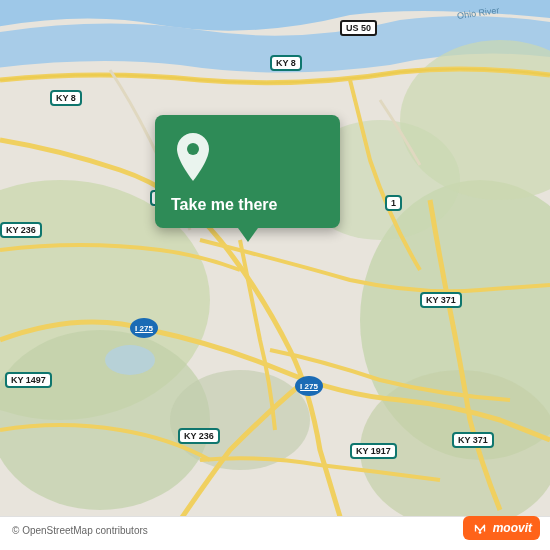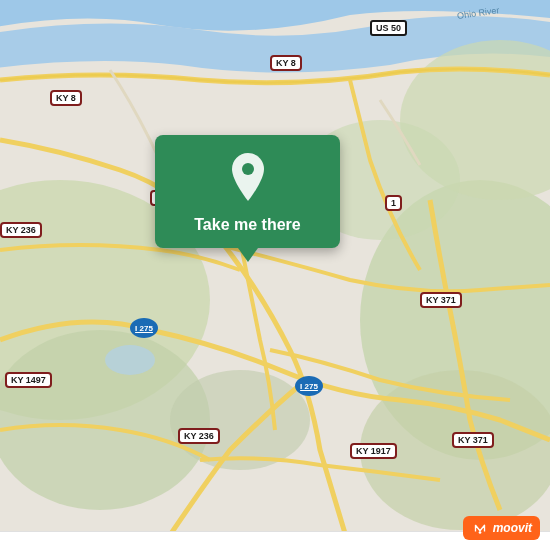--- a/index.html
+++ b/index.html
@@ -16,21 +16,21 @@
       height: 550px;
       position: relative;
       background-color: #e8e0d8;
       overflow: hidden;
     }
 
     
     .highway-badge {
       position: absolute;
       background: #fff;
-      border: 2px solid #7f1d1d;
+      border: 2px solid #0f766e;
       border-radius: 4px;
       padding: 1px 4px;
       font-size: 9px;
       font-weight: bold;
       color: #1a1a1a;
       white-space: nowrap;
       z-index: 10;
     }
 
     .highway-badge.interstate {
@@ -44,46 +44,44 @@
       align-items: center;
       justify-content: center;
       font-size: 8px;
       text-decoration: underline;
     }
 
     .highway-badge.us {
       background: #fff;
       border: 2px solid #1a1a1a;
       border-radius: 3px;
-      margin-left: 30px;
     }
 
     
     .map-svg {
       position: absolute;
       inset: 0;
       width: 100%;
       height: 100%;
     }
 
     
     .popup-card {
       position: absolute;
       top: 115px;
       left: 155px;
       width: 185px;
       background: #2e8b57;
       border-radius: 8px;
       display: flex;
       flex-direction: column;
-      align-items: center;
+      align-items: flex-start;
       padding: 18px 16px 14px;
       z-index: 100;
       box-shadow: 0 4px 12px rgba(0,0,0,0.3);
-      margin-top: 20px;
     }
 
     .popup-card::after {
       content: '';
       position: absolute;
       bottom: -14px;
       left: 50%;
       transform: translateX(-50%);
       width: 0;
       height: 0;
@@ -217,20 +215,21 @@
   <div class="popup-card">
 
     <svg class="popup-pin-icon" viewBox="0 0 44 54" xmlns="http://www.w3.org/2000/svg">
       <path d="M22 0C13.16 0 6 7.16 6 16C6 28 22 48 22 48C22 48 38 28 38 16C38 7.16 30.84 0 22 0Z" fill="white" opacity="0.9"></path>
       <circle cx="22" cy="16" r="6" fill="#2e8b57"></circle>
     </svg>
     <span class="popup-label">Take me there</span>
   </div>
 
   <div class="bottom-bar">
+    <div class="bottom-bar-attribution">© OpenStreetMap contributors</div>
 
     <div class="moovit-logo">
 
       <svg class="moovit-m" viewBox="0 0 20 20" xmlns="http://www.w3.org/2000/svg">
         <circle cx="10" cy="10" r="9" fill="#ff6319"></circle>
         <path d="M5,14 L5,7 L10,13 L15,7 L15,14" stroke="white" stroke-width="1.5" fill="none" stroke-linejoin="round"></path>
         <circle cx="10" cy="15" r="1.5" fill="white"></circle>
       </svg>
       <span class="moovit-logo-text">moovit</span>
     </div>

